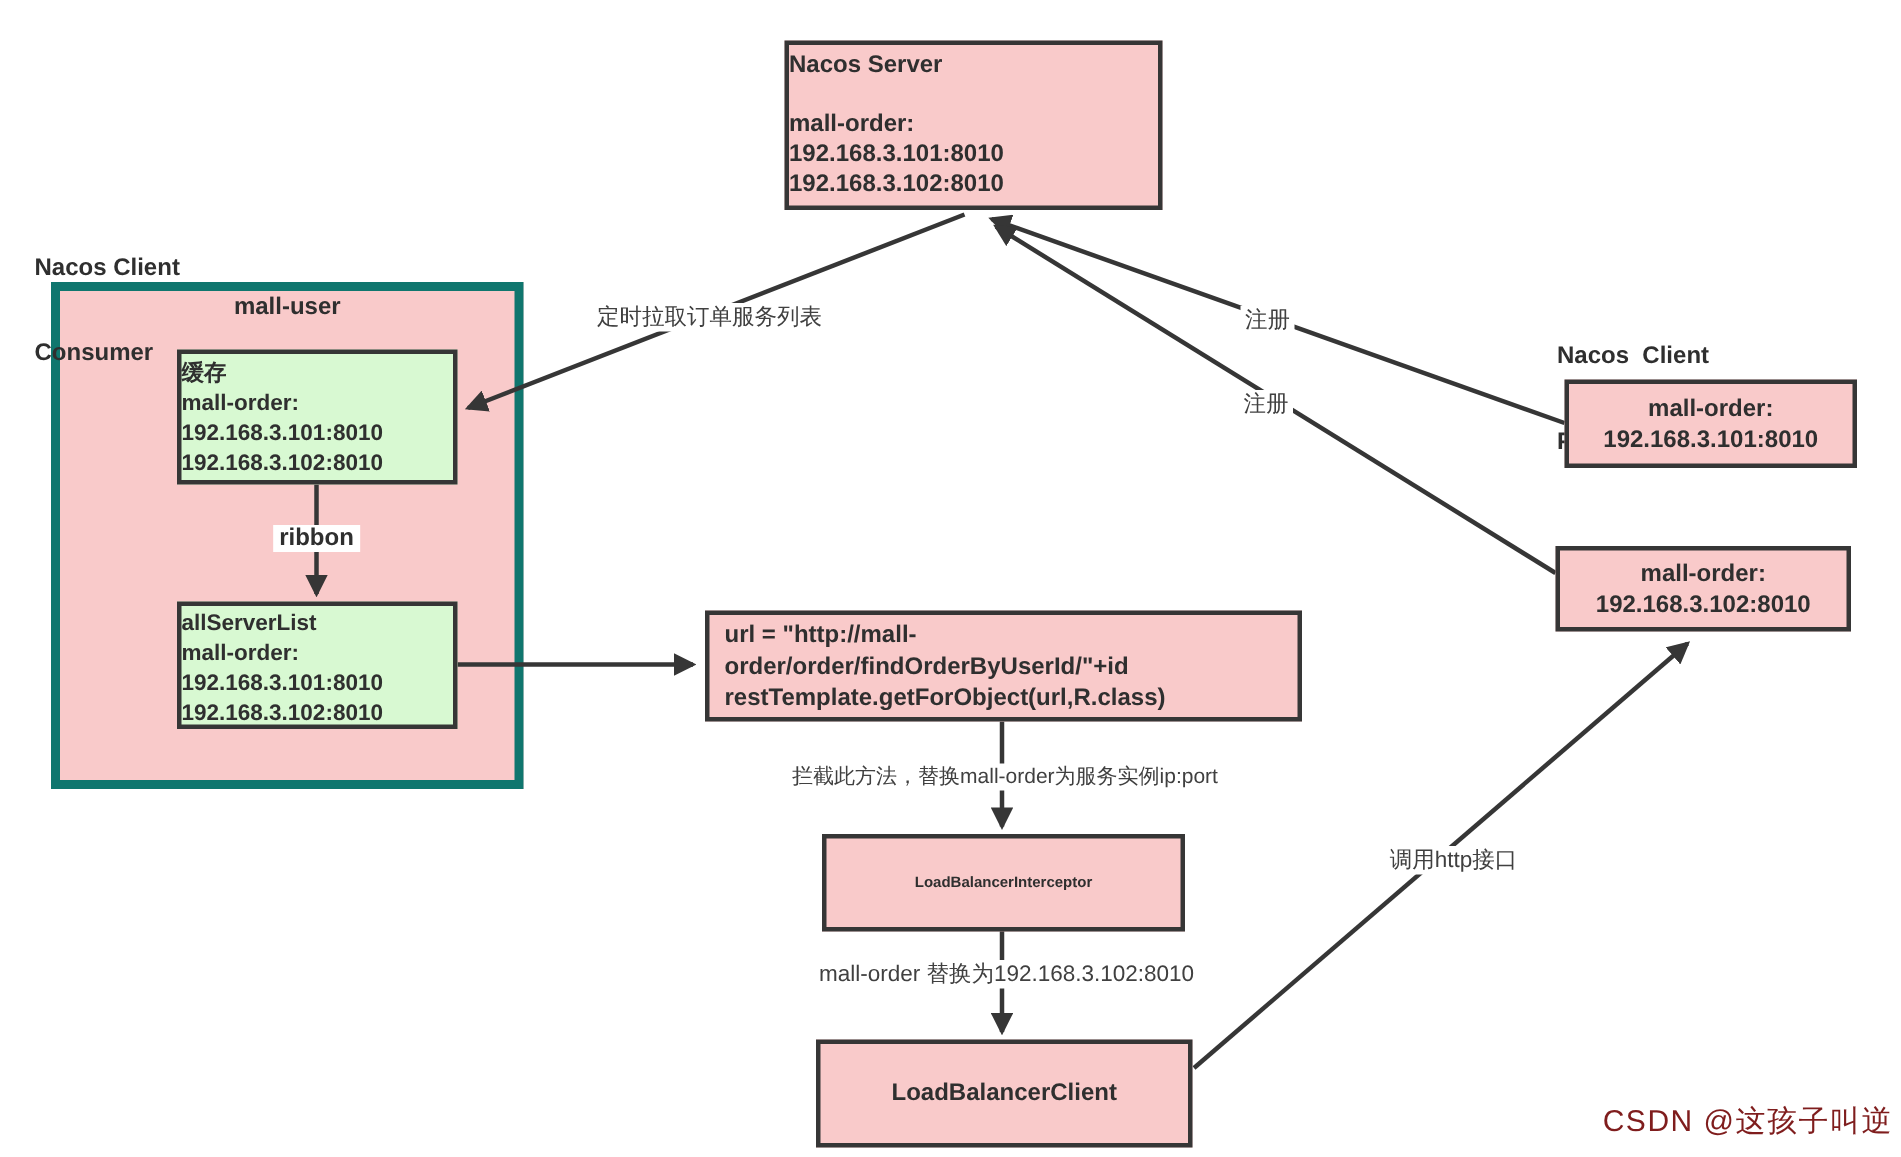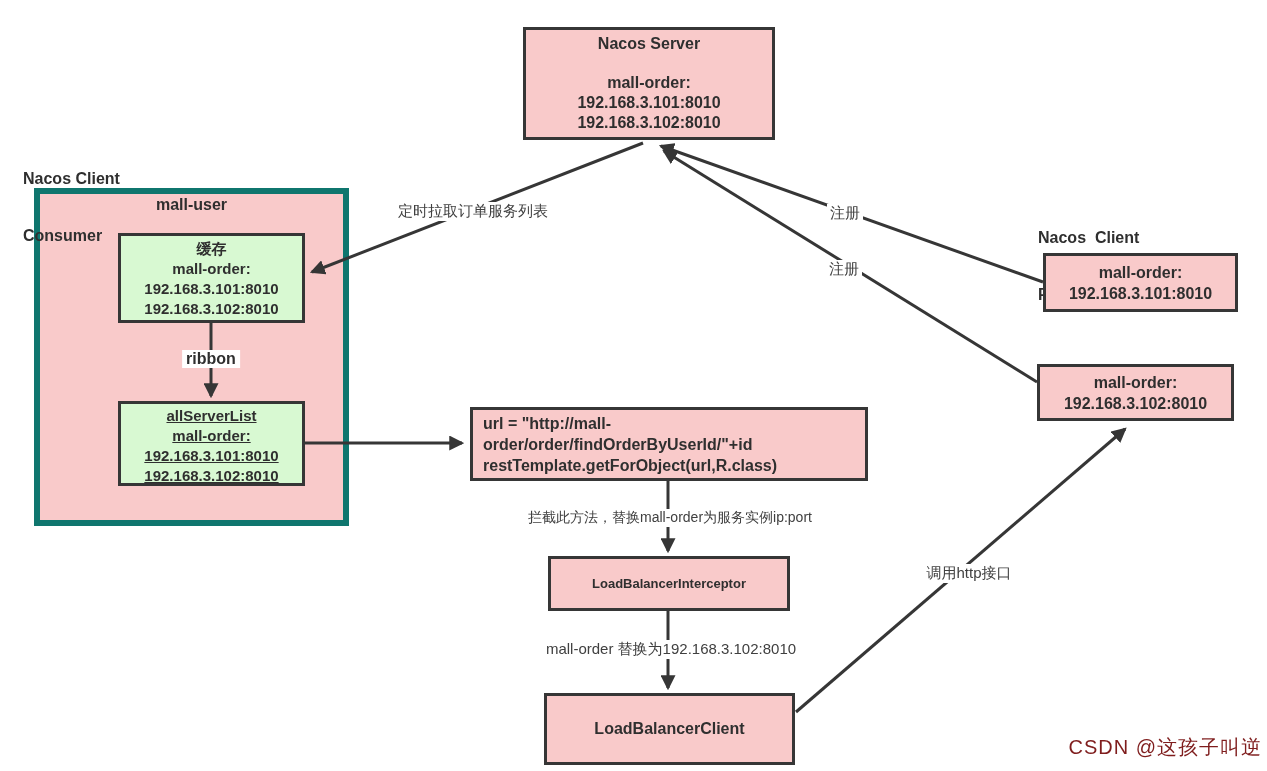--- a/index.html
+++ b/index.html
@@ -3,30 +3,30 @@
 <meta charset="utf-8">
 <style>
   html,body{margin:0;padding:0;background:#fff;}
   .canvas{position:relative;width:1267px;height:771px;background:#ffffff;
     font-family:"Liberation Sans",sans-serif;color:#2f2f2f;overflow:hidden;}
   .edges{position:absolute;left:0;top:0;z-index:2;}
   .bigbox{position:absolute;left:34px;top:188px;width:315px;height:338px;
     background:#f9caca;border:6px solid #0f766e;box-sizing:border-box;z-index:1;
     text-align:center;font-weight:bold;font-size:16px;}
   .box{position:absolute;border:3px solid #363636;box-sizing:border-box;z-index:3;
-    text-align:center;font-weight:bold;color:#2f2f2f;}
+    text-align:left;font-weight:bold;color:#2f2f2f;}
   .pink{background:#f9caca;}
   .green{background:#d8f9d2;border-width:3px;}
   .server{left:523px;top:27px;width:252px;height:113px;font-size:16px;line-height:20px;padding-top:4px;}
   .server .title{margin-bottom:19px;}
   .cache{left:118px;top:233px;width:187px;height:90px;font-size:15px;line-height:20px;padding-top:3px;}
-  .slist{left:118px;top:401px;width:187px;height:85px;font-size:15px;line-height:20px;padding-top:2px;text-decoration:underline;}
+  .slist{left:118px;top:401px;width:187px;height:85px;font-size:15px;line-height:20px;padding-top:2px;}
   .codebox{left:470px;top:407px;width:398px;height:74px;text-align:left;
     font-size:16px;line-height:21px;padding:3px 10px;}
-  .lbi{left:548px;top:556px;width:242px;height:55px;font-size:13px;
+  .lbi{left:548px;top:556px;width:242px;height:65px;font-size:10px;
     display:flex;align-items:center;justify-content:center;}
   .lbc{left:544px;top:693px;width:251px;height:72px;font-size:16px;
     display:flex;align-items:center;justify-content:center;}
   .prov1{left:1043px;top:253px;width:195px;height:59px;font-size:16px;line-height:21px;
     display:flex;flex-direction:column;align-items:center;justify-content:center;}
   .prov2{left:1037px;top:364px;width:197px;height:57px;font-size:16px;line-height:21px;
     display:flex;flex-direction:column;align-items:center;justify-content:center;}
   .freetitle{position:absolute;z-index:3;font-weight:bold;
     font-size:16px;line-height:19px;color:#2f2f2f;white-space:pre;}
   .ctitle{left:23px;top:131px;width:315px;}

